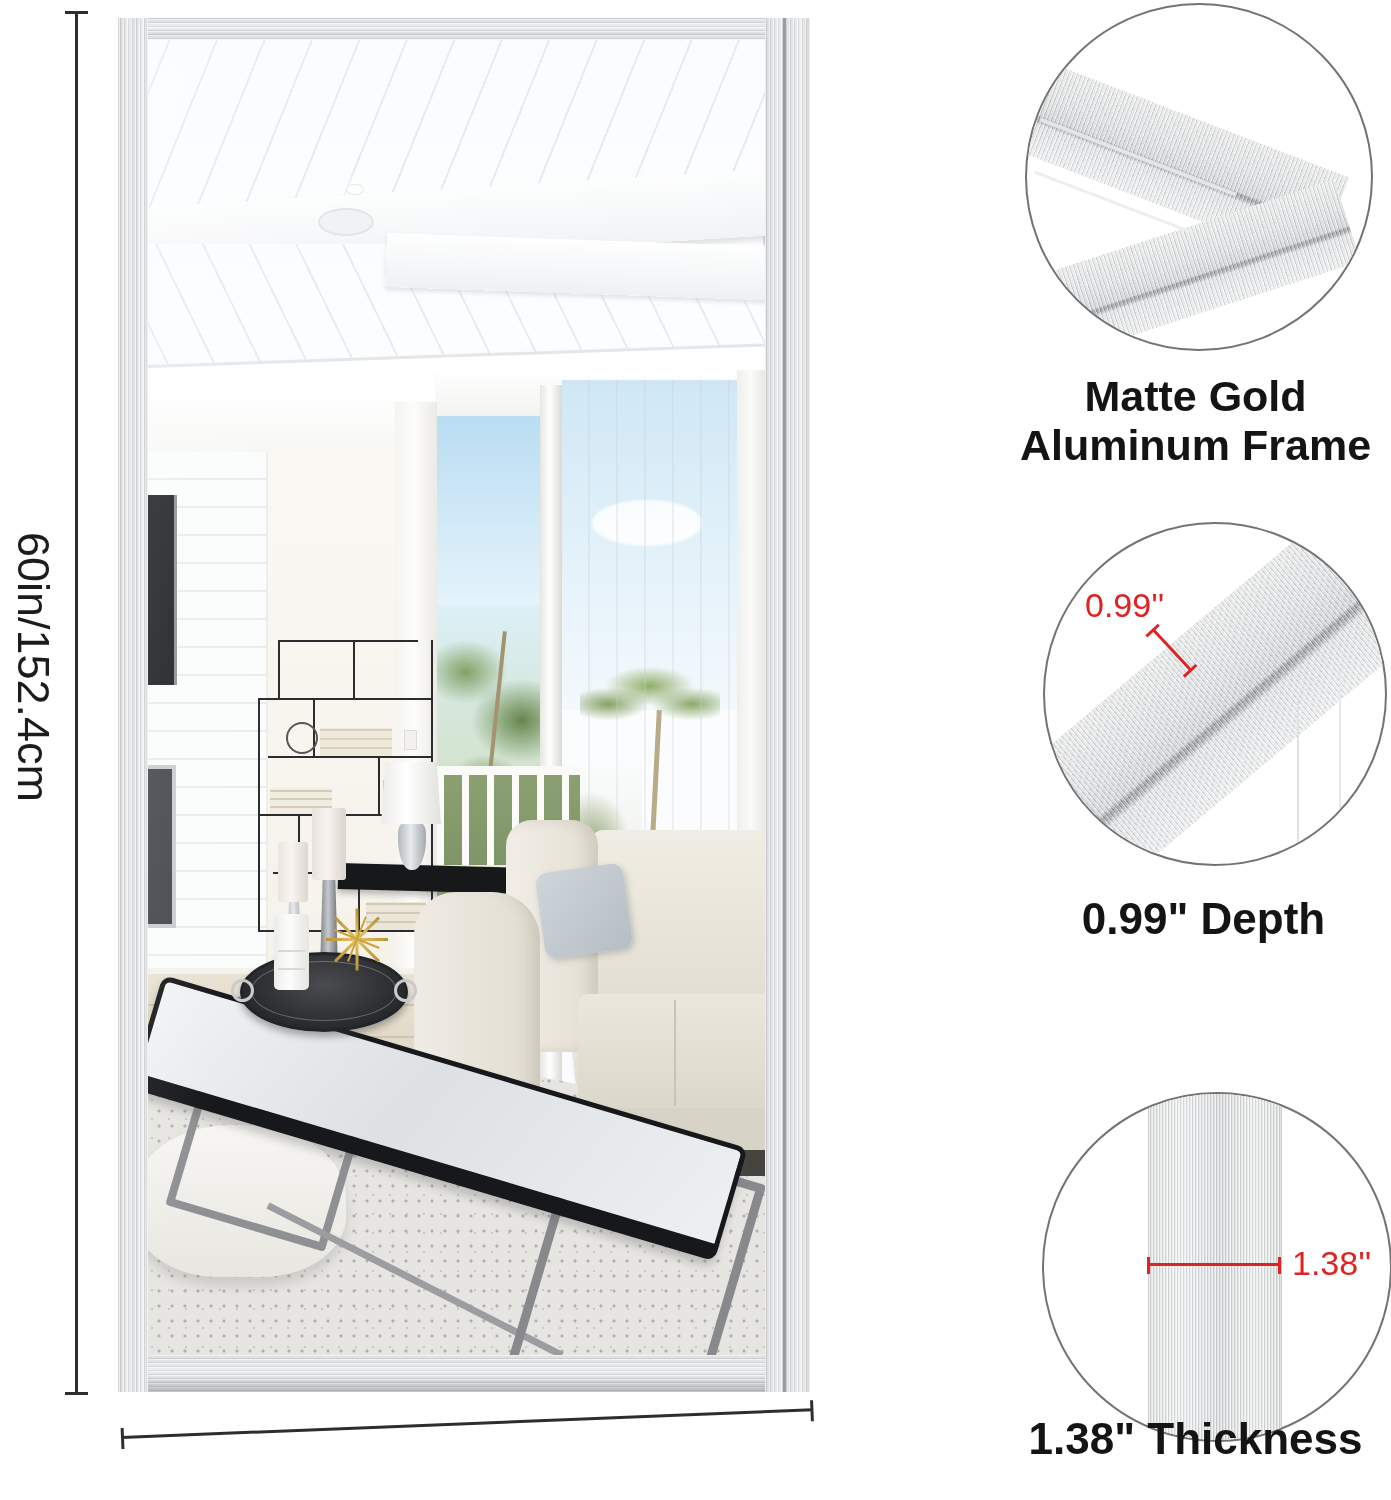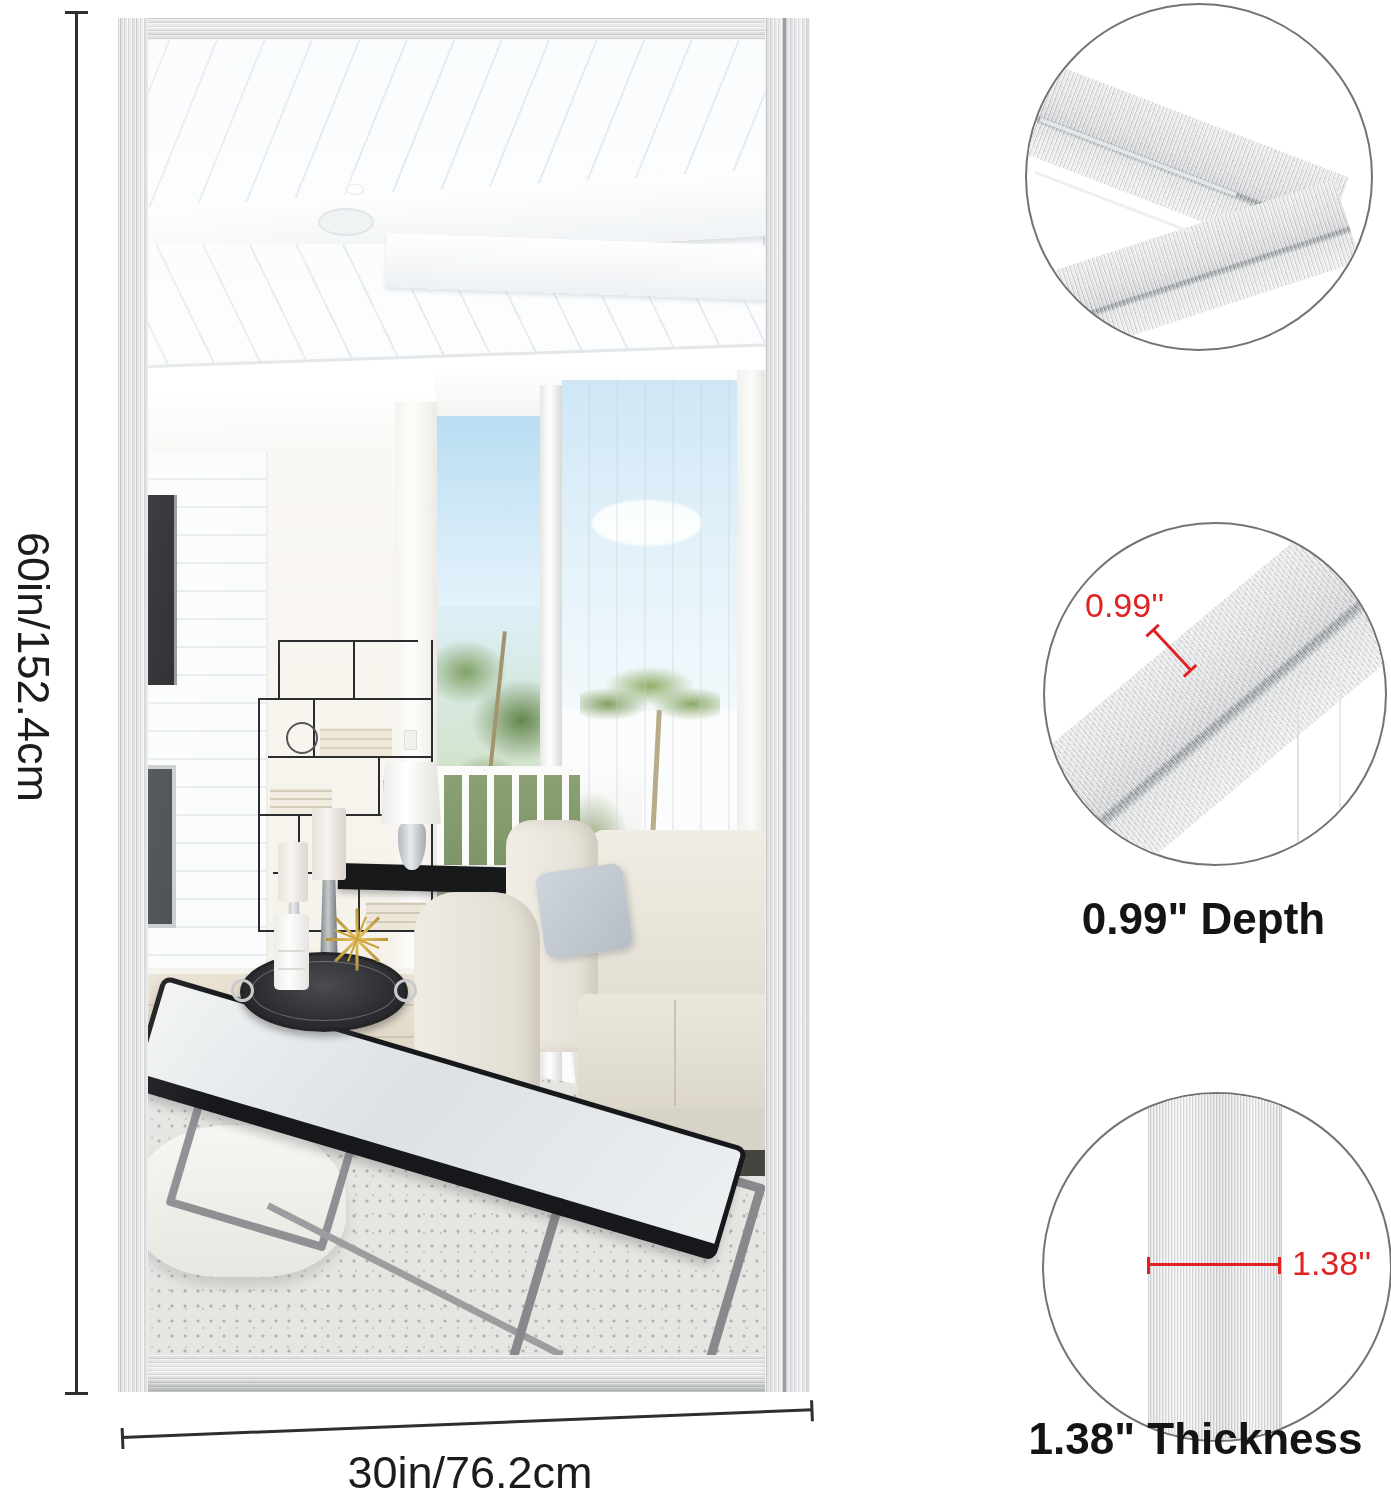--- a/index.html
+++ b/index.html
@@ -59,21 +59,20 @@
   <div class="a vline">
     <div class="a cap-t"></div>
     <div class="a cap-b"></div>
   </div>
   <div class="a dim-label h-label">60in/152.4cm</div>
 
   <div class="a hline">
     <div class="a cap-l"></div>
     <div class="a cap-r"></div>
   </div>
-  <div class="a dim-label w-label">30in/76.2cm</div>
 
   <div class="a mirror">
     <div class="a f-left brush-v"></div>
     <div class="a f-right brush-v"></div>
     <div class="a f-top brush-h"></div>
     <div class="a f-bottom brush-h"></div>
 
     <div class="a glass">
 
       <div class="a" style="left:-20px;top:-12px;width:660px;height:192px;background:repeating-linear-gradient(112deg,#fdfeff 0 42px,#e7ebee 42px 44px);"></div>
@@ -192,20 +191,24 @@
       <div class="a" style="left:0;top:0;width:617px;height:1315px;background:linear-gradient(100deg,rgba(255,255,255,.22),rgba(255,255,255,0) 30%),linear-gradient(180deg,rgba(228,238,246,.14),rgba(255,255,255,0) 22%);"></div>
     </div>
   </div>
 
   <div class="a circle" style="left:1025px;top:3px;width:344px;height:344px;">
     <div class="a band-brush" style="left:-70px;top:22px;width:420px;height:94px;transform:rotate(21deg);transform-origin:left top;"></div>
     <div class="a band-brush" style="left:-60px;top:296px;width:400px;height:86px;transform:rotate(-18deg);transform-origin:left center;"></div>
     <div class="a" style="left:6px;top:150px;width:210px;height:4px;background:#e3e6e8;transform:rotate(21deg);"></div>
     <div class="a" style="left:2px;top:196px;width:170px;height:3px;background:#eceef0;transform:rotate(21deg);"></div>
   </div>
+  <div class="a callout-label" style="left:1000px;top:372px;width:391px;line-height:49px;font-size:43px;">
+    <div>Matte Gold</div>
+    <div>Aluminum Frame</div>
+  </div>
 
   <div class="a circle" style="left:1043px;top:522px;width:340px;height:340px;">
     <div class="a band-brush" style="left:-95px;top:98px;width:550px;height:152px;transform:rotate(-40deg);"></div>
     <div class="a" style="left:252px;top:178px;width:2px;height:140px;background:#dfe2e3;"></div>
     <div class="a" style="left:294px;top:146px;width:2px;height:160px;background:#e6e9ea;"></div>
     <div class="a red-line" style="left:108px;top:104px;width:56px;height:0;transform:rotate(47deg);transform-origin:left center;">
       <span class="rcap-l"></span>
       <span class="rcap-r"></span>
     </div>
     <div class="a red-text" style="left:40px;top:62px;">0.99''</div>

